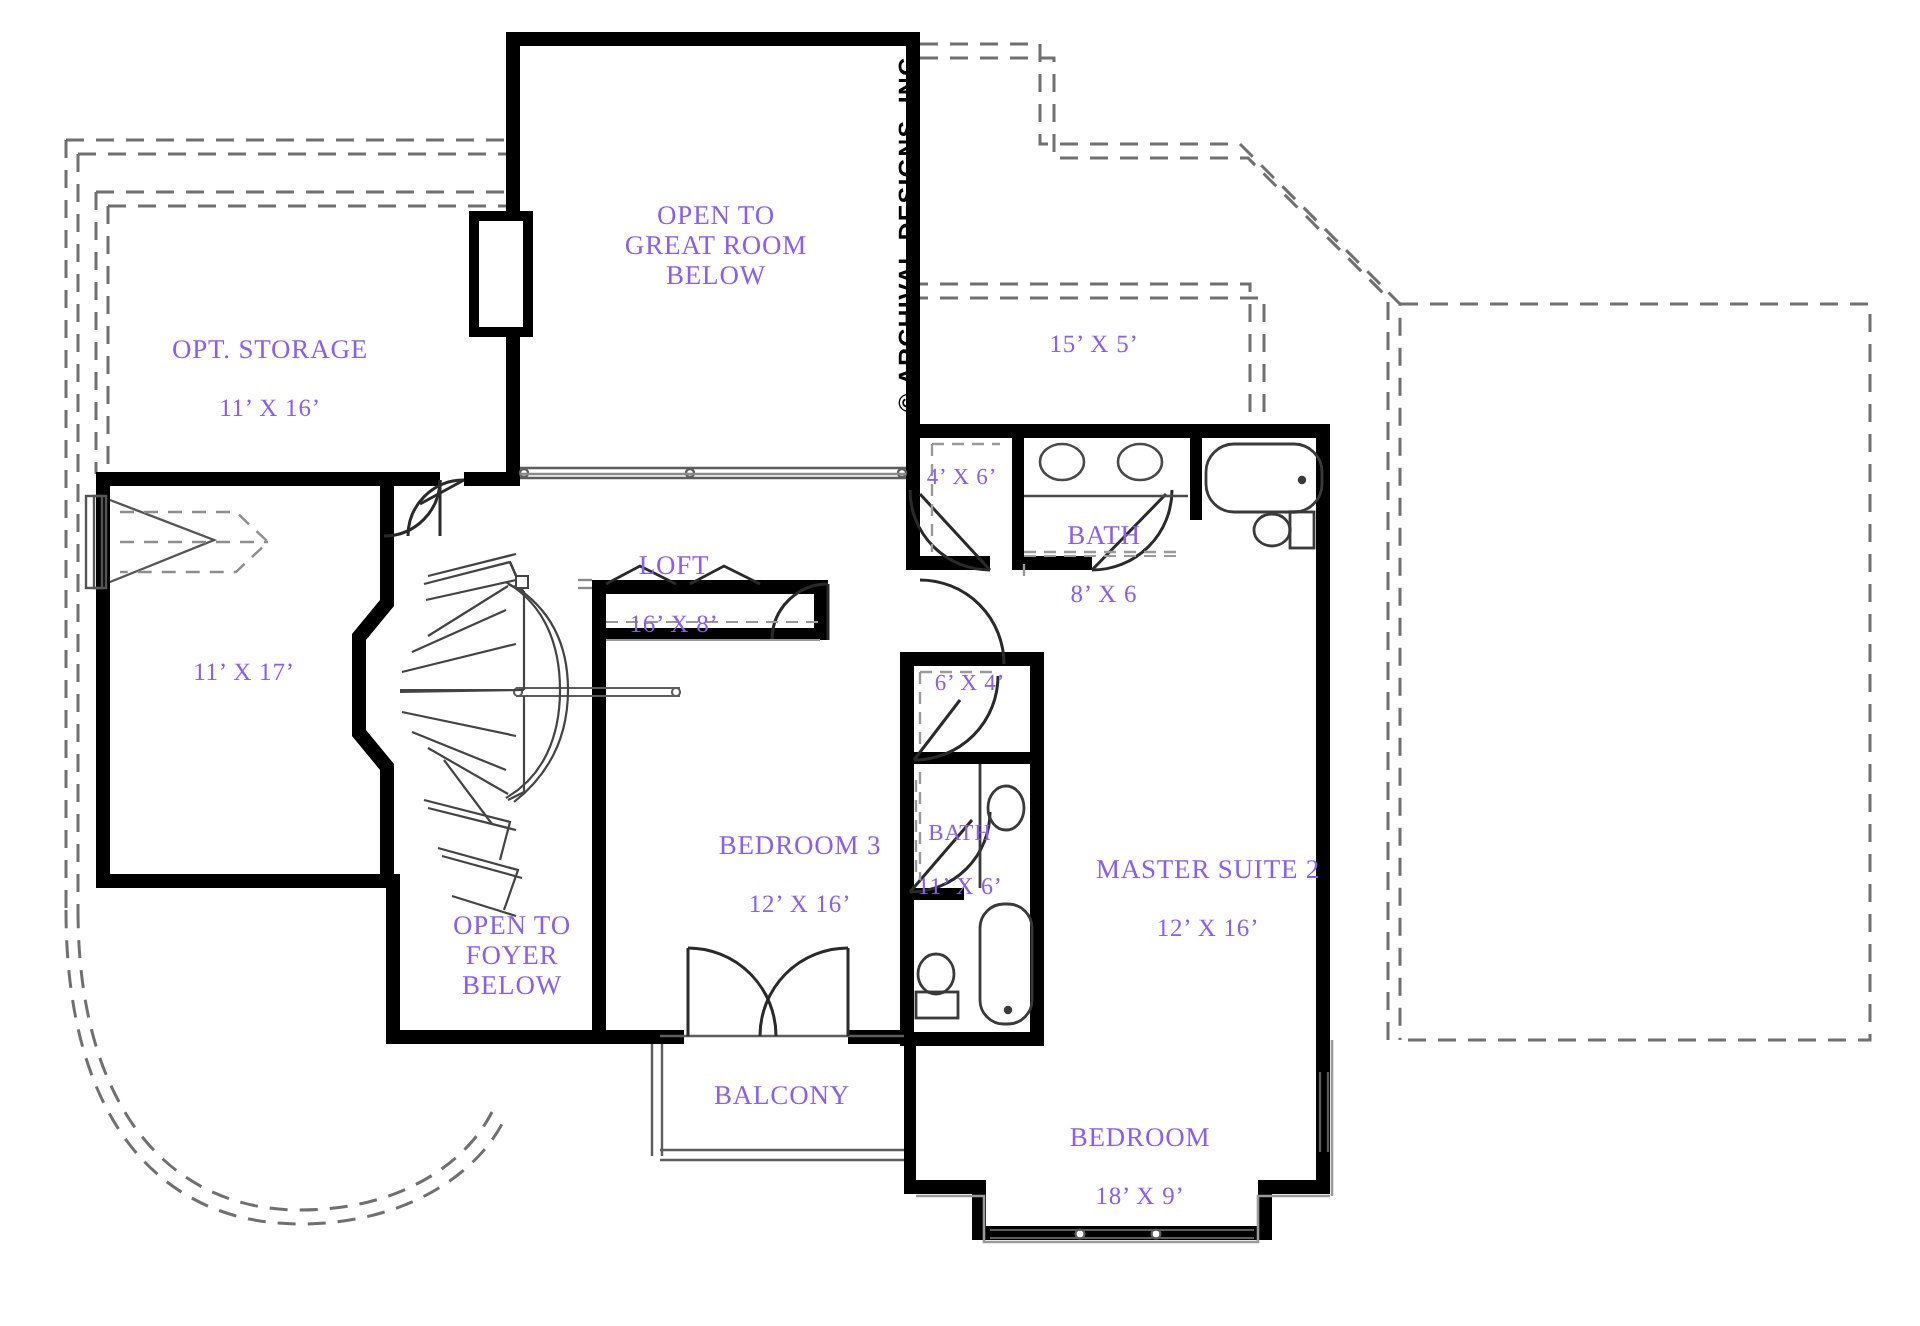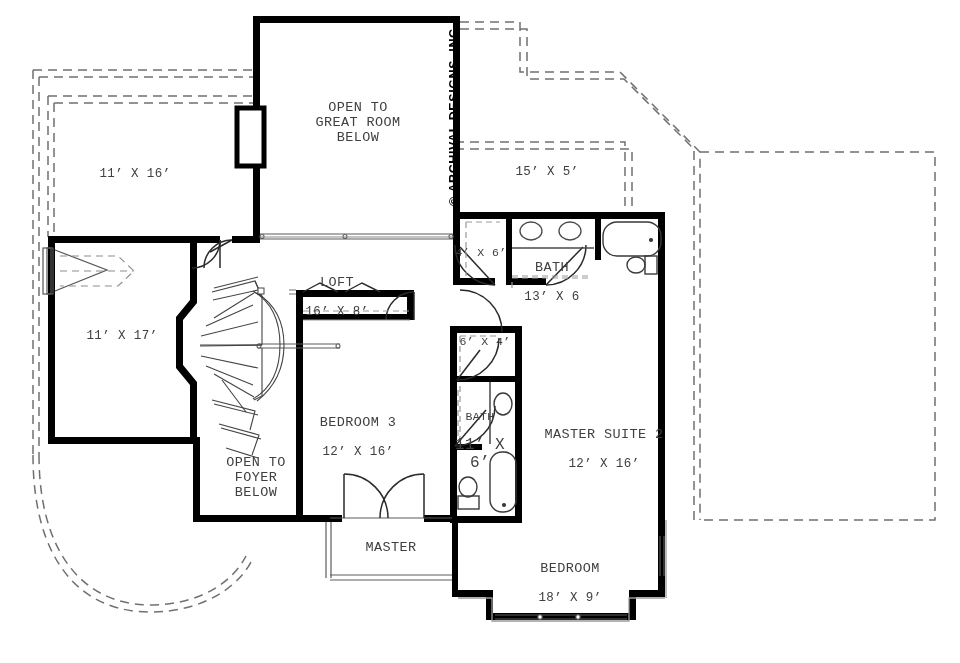--- a/index.html
+++ b/index.html
@@ -1,26 +1,26 @@
 <!DOCTYPE html>
 <html><head>
 <meta charset="utf-8">
 <style>
   html,body{margin:0;padding:0;background:#ffffff;}
   body{width:960px;height:663px;overflow:hidden;
        font-family:"Liberation Serif",serif;color:#000;}
   #plan{position:relative;width:960px;height:663px;background:#fff;}
   svg{display:block;}
   .lbl{position:absolute;text-align:center;line-height:1.12;
-       font-family:Liberation Mono, monospace;color:#404040;
+       font-family:Liberation Serif, serif;color:#8b5cf6;
        letter-spacing:.4px;white-space:pre-line;}
   .lbl-l1{font-size:13.5px;}
   .lbl-l2{font-size:12.5px;}
   .lbl-sm{font-size:11.5px;}
-  .lbl-xs{font-size:16px;}
+  .lbl-xs{font-size:12px;}
   .copyright{position:absolute;font-size:12.5px;font-weight:bold;
              font-family:"Liberation Sans",sans-serif;letter-spacing:.6px;
              transform:rotate(-90deg);transform-origin:left top;white-space:nowrap;}
 </style>
 </head>
 <body>
 
 <div id="plan">
 
   <svg width="960" height="663" viewBox="0 0 960 663">
@@ -288,71 +288,72 @@
       <rect x="258" y="288" width="6" height="6" fill="#fff" stroke="#444" stroke-width="1"></rect>
     </g>
 
     <g stroke="#9a9a9a" stroke-width="1.1" fill="none">
       <line x1="303" y1="320" x2="410" y2="320"></line>
     </g>
 
   </svg>
 
   <div class="lbl lbl-l1" style="left:50px;top:152px;width:170px;">
+    <div>OPT. STORAGE</div>
     <div class="lbl-l2">11’ X 16’</div>
   </div>
 
   <div class="lbl lbl-l1" style="left:272px;top:100px;width:172px;">OPEN TO
 GREAT ROOM
 BELOW</div>
 
   <div class="copyright" style="left:447px;top:206px;">© ARCHIVAL DESIGNS, INC.</div>
 
   <div class="lbl lbl-l1" style="left:466px;top:150px;width:162px;">
     <div class="lbl-l2">15’ X 5’</div>
   </div>
 
   <div class="lbl lbl-l1" style="left:506px;top:245px;width:92px;">
     <div>BATH</div>
-    <div class="lbl-l2">13’ X 6</div>
-  </div>
-
-  <div class="lbl lbl-sm" style="left:455px;top:247px;width:52px;">4’ X 6’</div>
+    <div class="lbl-l2">8’ X 6</div>
+  </div>
+
+  <div class="lbl lbl-sm" style="left:455px;top:233px;width:52px;">4’ X 6’</div>
 
   <div class="lbl lbl-l1" style="left:288px;top:260px;width:98px;">
     <div>LOFT</div>
     <div class="lbl-l2">16’ X 8’</div>
   </div>
 
 
   <div class="lbl lbl-l1" style="left:48px;top:314px;width:148px;">
     <div class="lbl-l2">11’ X 17’</div>
   </div>
 
-  <div class="lbl lbl-l1" style="left:303px;top:400px;width:110px;">
+  <div class="lbl lbl-l1" style="left:303px;top:400px;width:110px;padding-left:42px;">
     <div>BEDROOM 3</div>
     <div class="lbl-l2">12’ X 16’</div>
   </div>
 
   <div class="lbl lbl-sm" style="left:455px;top:336px;width:60px;">6’ X 4’</div>
 
   <div class="lbl lbl-sm" style="left:449px;top:398px;width:62px;">
     <div>BATH</div>
     <div class="lbl-xs">11’ X 6’</div>
   </div>
 
   <div class="lbl lbl-l1" style="left:524px;top:412px;width:160px;">
     <div>MASTER SUITE 2</div>
     <div class="lbl-l2">12’ X 16’</div>
   </div>
 
   <div class="lbl lbl-l1" style="left:204px;top:455px;width:104px;">OPEN TO
 FOYER
 BELOW</div>
 
-  <div class="lbl lbl-l1" style="left:336px;top:540px;width:110px;">MASTER</div>
+  <div class="lbl lbl-l1" style="left:336px;top:540px;width:110px;">BALCONY</div>
 
   <div class="lbl lbl-l1" style="left:510px;top:546px;width:120px;">
     <div>BEDROOM</div>
     <div class="lbl-l2">18’ X 9’</div>
   </div>
 
 </div>
 
 </body></html>

